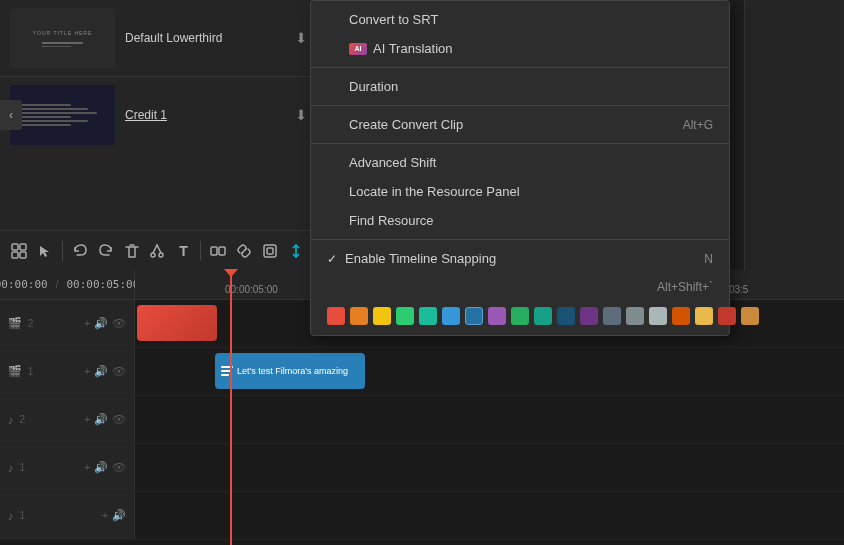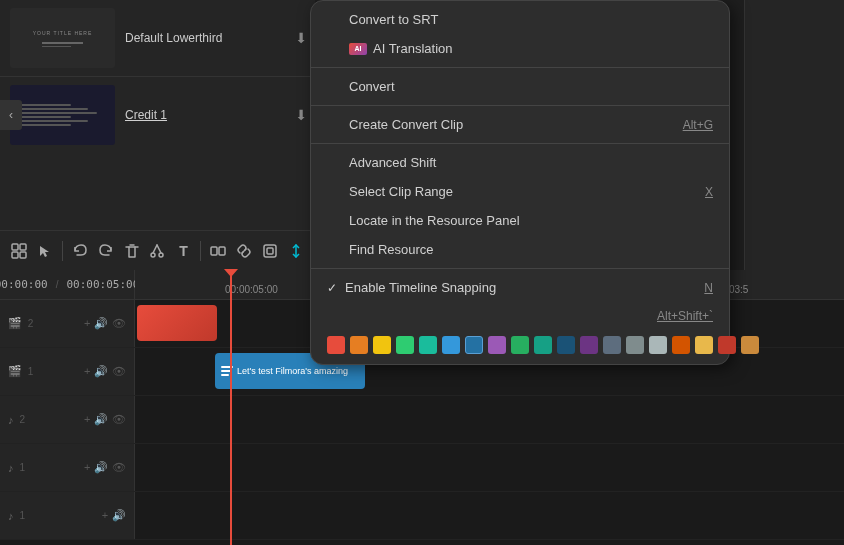--- a/index.html
+++ b/index.html
@@ -245,21 +245,21 @@
     }
 
     
     .context-menu {
       position: absolute;
       top: 0;
       left: 310px;
       width: 420px;
       background: #2d2d2d;
       border: 1px solid #444;
-      border-radius: 13px;
+      border-radius: 4px;
       z-index: 100;
       box-shadow: 4px 4px 15px rgba(0,0,0,0.5);
       padding: 4px 0;
     }
 
     .menu-item {
       display: flex;
       align-items: center;
       padding: 7px 16px;
       cursor: pointer;
@@ -269,21 +269,20 @@
     }
 
     .menu-item.highlighted {
       background: #3a4a5a;
     }
 
     .menu-item .shortcut {
       margin-left: auto;
       color: #888;
       font-size: 12px;
-      text-decoration: underline;
     }
 
     .menu-item .check-mark {
       margin-right: 8px;
       color: #d0d0d0;
       font-size: 12px;
     }
 
     .menu-item .check-placeholder {
       margin-right: 8px;
@@ -605,44 +604,39 @@
       <span class="ai-badge-icon">AI</span>
     </span>
     <span>AI Translation</span>
   </div>
 
 
   <div class="menu-divider"></div>
 
   <div class="menu-item">
     <span class="check-placeholder"></span>
-    <span>Convert</span>
+    <span>Duration</span>
   </div>
 
   <div class="menu-divider"></div>
 
   <div class="menu-item">
     <span class="check-placeholder"></span>
     <span>Create Convert Clip</span>
     <span class="shortcut">Alt+G</span>
   </div>
 
   <div class="menu-divider"></div>
 
 
   <div class="menu-item">
     <span class="check-placeholder"></span>
     <span>Advanced Shift</span>
   </div>
 
-  <div class="menu-item">
-    <span class="check-placeholder"></span>
-    <span>Select Clip Range</span>
-    <span class="shortcut">X</span>
-  </div>
 
   <div class="menu-item">
     <span class="check-placeholder"></span>
     <span>Locate in the Resource Panel</span>
   </div>
 
   <div class="menu-item">
     <span class="check-placeholder"></span>
     <span>Find Resource</span>
   </div>

